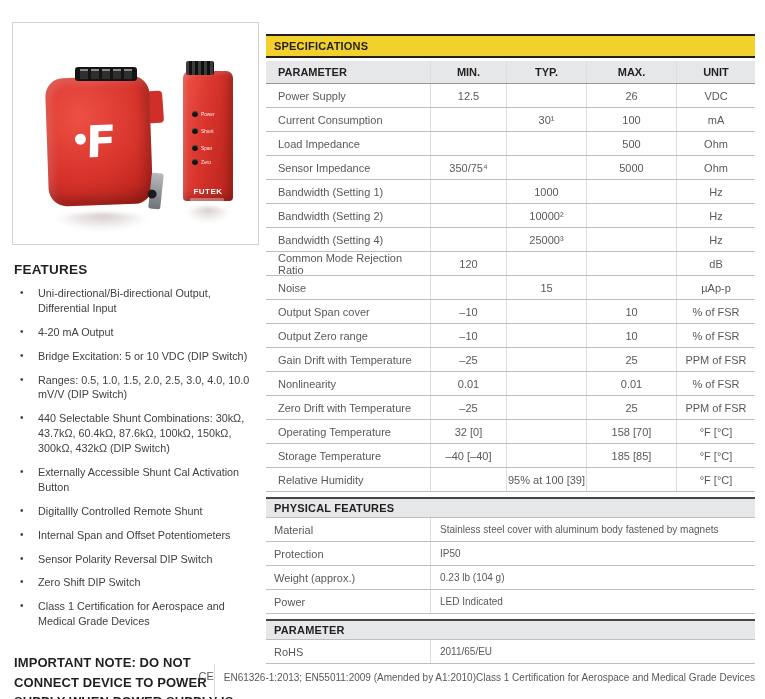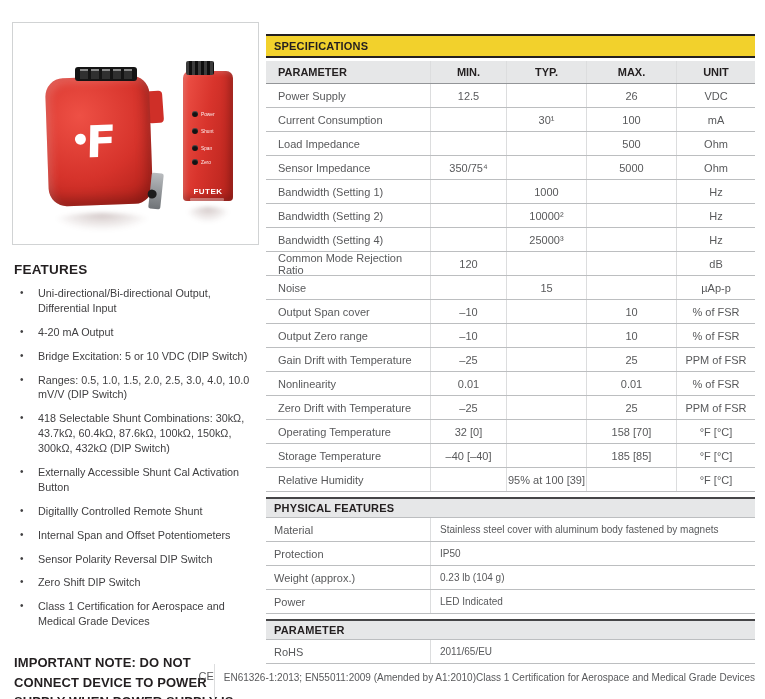--- a/index.html
+++ b/index.html
@@ -136,21 +136,21 @@
       <div class="feat">
           <span class="bullet">•</span>
           <span>Bridge Excitation: 5 or 10 VDC (DIP Switch)</span>
         </div>
       <div class="feat">
           <span class="bullet">•</span>
           <span>Ranges: 0.5, 1.0, 1.5, 2.0, 2.5, 3.0, 4.0, 10.0 mV/V (DIP Switch)</span>
         </div>
       <div class="feat">
           <span class="bullet">•</span>
-          <span>418 Selectable Shunt Combinations: 30kΩ, 43.7kΩ, 60.4kΩ, 87.6kΩ, 100kΩ, 150kΩ, 300kΩ, 432kΩ (DIP Switch)</span>
+          <span>440 Selectable Shunt Combinations: 30kΩ, 43.7kΩ, 60.4kΩ, 87.6kΩ, 100kΩ, 150kΩ, 300kΩ, 432kΩ (DIP Switch)</span>
         </div>
       <div class="feat">
           <span class="bullet">•</span>
           <span>Externally Accessible Shunt Cal Activation Button</span>
         </div>
       <div class="feat">
           <span class="bullet">•</span>
           <span>Digitallly Controlled Remote Shunt</span>
         </div>
       <div class="feat">

